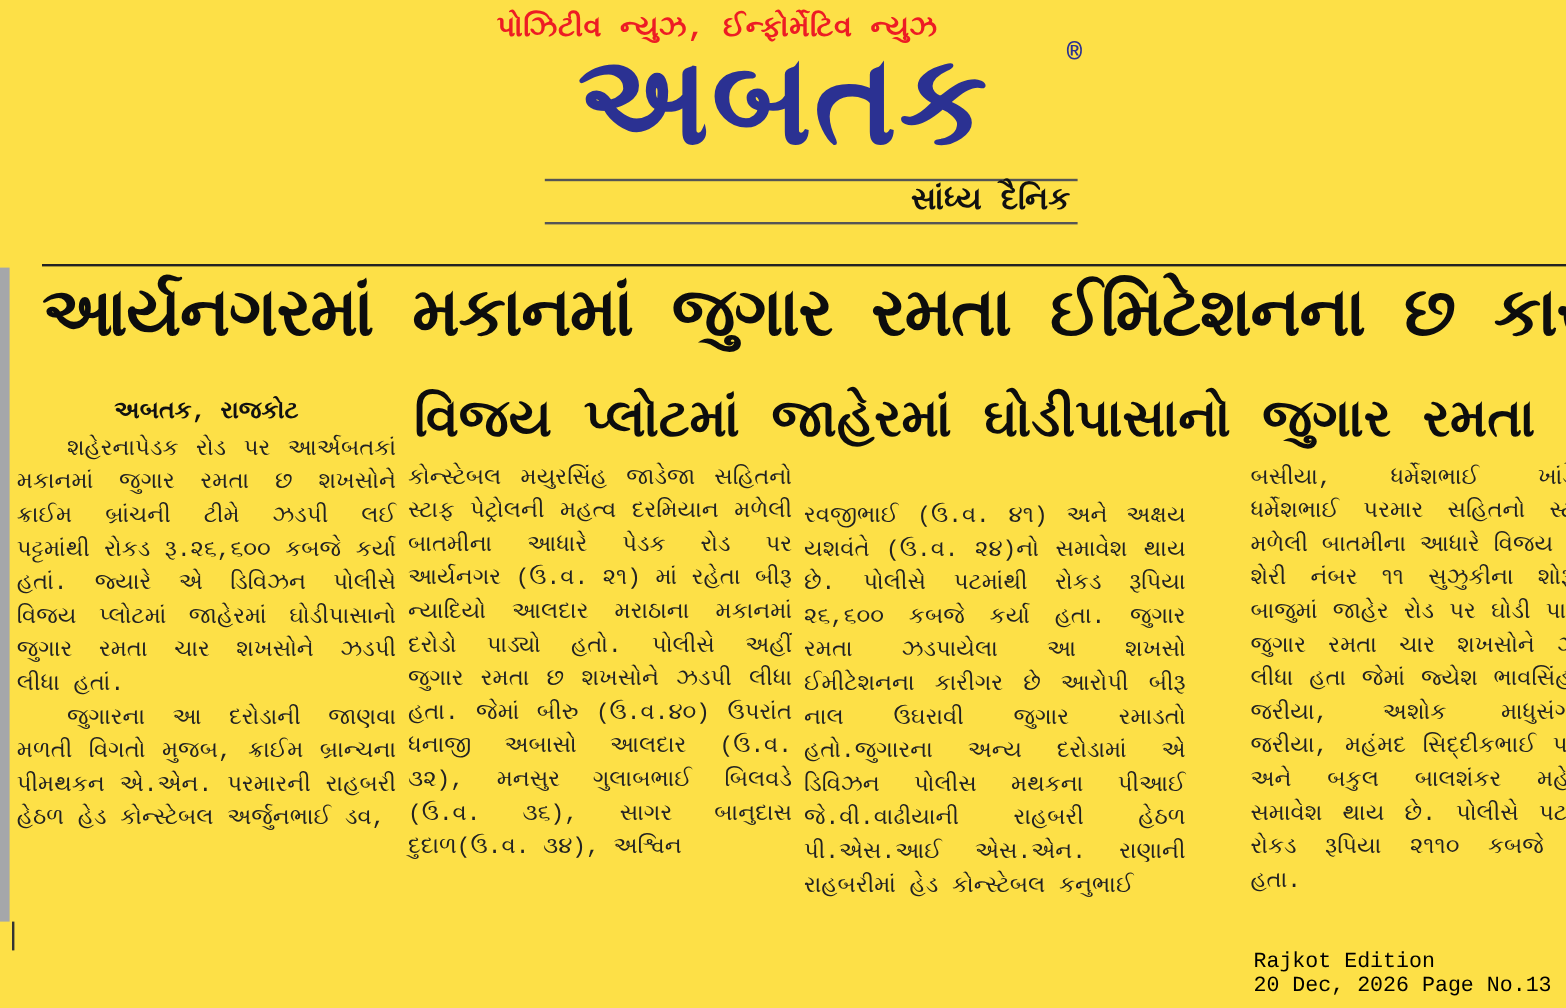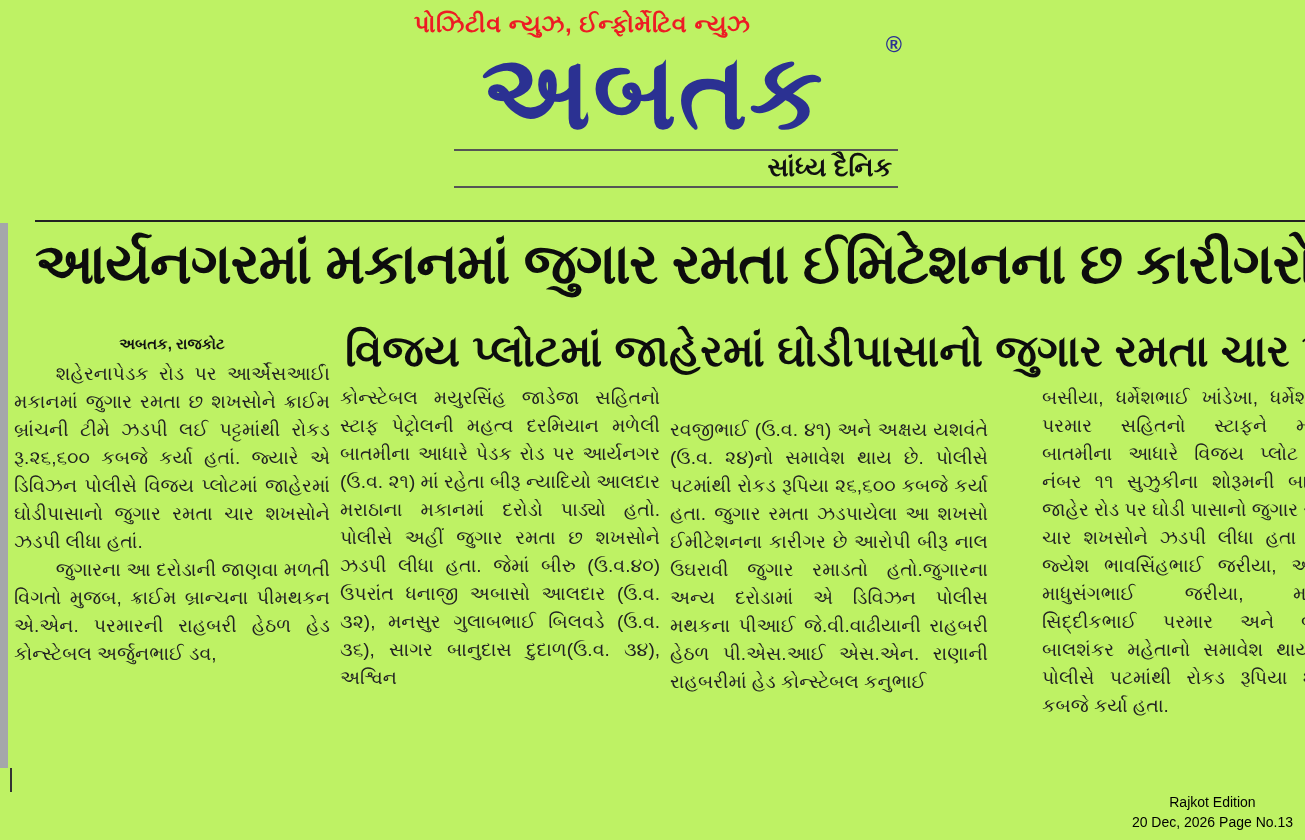--- a/index.html
+++ b/index.html
@@ -1,20 +1,20 @@
 <!DOCTYPE html>
 <html><head>
 <meta charset="utf-8">
 <style>
   html,body{margin:0;padding:0;background:#fff;}
   .page{
     position:relative;
     width:1305px;height:840px;
-    background:#bef264;
-    font-family:Liberation Sans, sans-serif;
+    background:#fde047;
+    font-family:Liberation Mono, monospace;
     color:#1a1a1a;
     overflow:hidden;
   }
 
   
   .masthead{
     position:absolute;top:10px;left:408px;width:490px;
   }
   .tagline{
     color:#ed1c24;
@@ -91,32 +91,32 @@
     color:#222;
   }
   .col-1{left:14px;top:330px;width:316px;height:445px;}
   .col-2{left:340px;top:384px;width:320px;height:395px;}
   .col-3{left:670px;top:384px;width:318px;height:395px;margin-top:32px;}
   .col-4{left:1042px;top:384px;width:302px;height:395px;}
 
   .dateline{
     text-align:center;
     font-weight:bold;
-    font-size:15px;
+    font-size:20px;
     color:#111;
     margin-bottom:2px;
   }
   .para{margin:0;}
   .para.indent{text-indent:2.2em;}
 
   
   .footer{
     position:absolute;right:12px;bottom:8px;
-    text-align:center;
-    font-size:14px;
+    text-align:left;
+    font-size:18px;
     color:#000;
     line-height:20px;
   }
 </style>
 </head>
 <body>
 
 <div class="page">
 
   <div class="masthead">
@@ -132,21 +132,21 @@
 
   <div class="top-rule"></div>
   <div class="left-bar"></div>
   <div class="bottom-tick"></div>
 
   <div class="headline">આર્યનગરમાં મકાનમાં જુગાર રમતા ઈમિટેશનના છ કારીગરો ઝડપાયા</div>
   <div class="subheadline">વિજય પ્લોટમાં જાહેરમાં ઘોડીપાસાનો જુગાર રમતા ચાર પકડાયા</div>
 
   <div class="col col-1">
     <div class="dateline">અબતક, રાજકોટ</div>
-    <p class="para indent">શહેરનાપેડક રોડ પર આર્એસઆઈાં મકાનમાં જુગાર રમતા છ શખસોને ક્રાઈમ બ્રાંચની ટીમે ઝડપી લઈ પટ્ટમાંથી રોકડ રૂ.૨૬,૬૦૦ કબજે કર્યા હતાં. જ્યારે એ ડિવિઝન પોલીસે વિજય પ્લોટમાં જાહેરમાં ઘોડીપાસાનો જુગાર રમતા ચાર શખસોને ઝડપી લીધા હતાં.</p>
+    <p class="para indent">શહેરનાપેડક રોડ પર આર્અબતકાં મકાનમાં જુગાર રમતા છ શખસોને ક્રાઈમ બ્રાંચની ટીમે ઝડપી લઈ પટ્ટમાંથી રોકડ રૂ.૨૬,૬૦૦ કબજે કર્યા હતાં. જ્યારે એ ડિવિઝન પોલીસે વિજય પ્લોટમાં જાહેરમાં ઘોડીપાસાનો જુગાર રમતા ચાર શખસોને ઝડપી લીધા હતાં.</p>
     <p class="para indent">જુગારના આ દરોડાની જાણવા મળતી વિગતો મુજબ, ક્રાઈમ બ્રાન્ચના પીમથકન એ.એન. પરમારની રાહબરી હેઠળ હેડ કોન્સ્ટેબલ અર્જુનભાઈ ડવ,</p>
   </div>
 
   <div class="col col-2">
     <p class="para">કોન્સ્ટેબલ મયુરસિંહ જાડેજા સહિતનો સ્ટાફ પેટ્રોલની મહત્વ દરમિયાન મળેલી બાતમીના આધારે પેડક રોડ પર આર્યનગર (ઉ.વ. ૨૧) માં રહેતા બીરૂ ન્યાદિયો આલદાર મરાઠાના મકાનમાં દરોડો પાડ્યો હતો. પોલીસે અહીં જુગાર રમતા છ શખસોને ઝડપી લીધા હતા. જેમાં બીરુ (ઉ.વ.૪૦) ઉપરાંત ધનાજી અબાસો આલદાર (ઉ.વ. ૩૨), મનસુર ગુલાબભાઈ બિલવડે (ઉ.વ. ૩૬), સાગર બાનુદાસ દુદાળ(ઉ.વ. ૩૪), અશ્વિન</p>
   </div>
 
   <div class="col col-3">
     <p class="para">રવજીભાઈ (ઉ.વ. ૪૧) અને અક્ષય યશવંતે (ઉ.વ. ૨૪)નો સમાવેશ થાય છે. પોલીસે પટમાંથી રોકડ રૂપિયા ૨૬,૬૦૦ કબજે કર્યા હતા. જુગાર રમતા ઝડપાયેલા આ શખસો ઈમીટેશનના કારીગર છે આરોપી બીરૂ નાલ ઉઘરાવી જુગાર રમાડતો હતો.જુગારના અન્ય દરોડામાં એ ડિવિઝન પોલીસ મથકના પીઆઈ જે.વી.વાઢીયાની રાહબરી હેઠળ પી.એસ.આઈ એસ.એન. રાણાની રાહબરીમાં હેડ કોન્સ્ટેબલ કનુભાઈ</p>
   </div>

